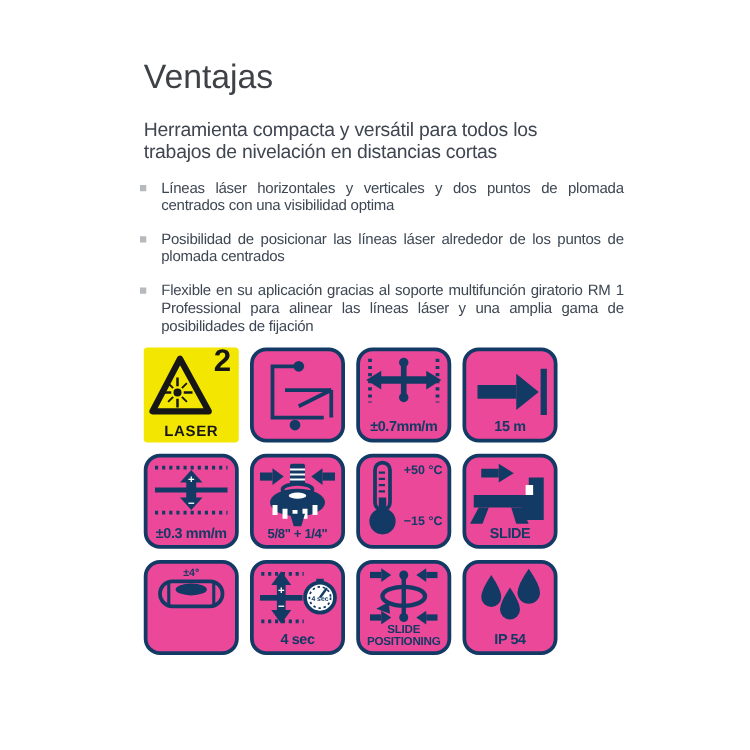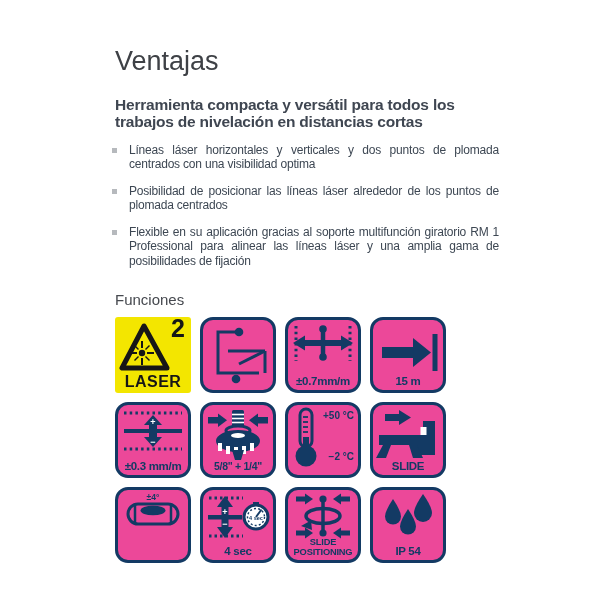--- a/index.html
+++ b/index.html
@@ -7,21 +7,21 @@
     width:600px;height:600px;background:#ffffff;overflow:hidden;
     font-family:"Liberation Sans", sans-serif;
     -webkit-font-smoothing:antialiased;
   }
   .page{position:relative;width:600px;height:520px;box-sizing:border-box;padding:46px 92px 0 115px;}
   .title{
     margin:0;font-size:27px;font-weight:400;color:#3e4146;letter-spacing:0;line-height:1.15;
   }
   .subtitle{
     margin:19px 0 0 0;width:360px;font-size:15.5px;line-height:1.12;color:#3f4651;
-    letter-spacing:-0.2px;font-weight:700;
+    letter-spacing:-0.2px;font-weight:400;
   }
   .bullets{list-style:none;margin:10px 0 0 0;padding:0;width:384px;}
   .bullets li{
     display:flex;align-items:flex-start;margin:12px 0 10px 0;
     font-size:12px;line-height:14.5px;color:#3d4753;letter-spacing:-0.2px;
     text-align:justify;
   }
   .bullet-marker{
     flex:0 0 auto;width:5px;height:5px;background:#b6b9bd;margin:5px 12px 0 -3px;
   }
@@ -41,21 +41,21 @@
   .tile-label{
     position:absolute;left:0;right:0;bottom:3px;text-align:center;
     font-weight:700;font-size:11.5px;letter-spacing:-0.3px;color:#133a64;white-space:nowrap;
   }
   .tile-label.two-line{white-space:normal;line-height:1.04;}
   
   .tile--laser{border:none;border-radius:3px;background:#f3e600;color:#161616;}
   .laser-number{
     position:absolute;top:-3px;right:6px;font-size:25px;font-weight:700;color:#161616;
   }
-  .tile--laser .tile-label{color:#161616;font-size:16px;letter-spacing:0.5px;bottom:2px;}
+  .tile--laser .tile-label{color:#161616;font-size:12px;letter-spacing:0.5px;bottom:2px;}
   
   .temp-max{position:absolute;top:5px;right:4px;font-size:10px;font-weight:700;color:#133a64;text-align:right;}
   .temp-min{position:absolute;bottom:13px;right:4px;font-size:10px;font-weight:700;color:#133a64;}
   
   .sl-range{position:absolute;top:2px;left:0;right:0;text-align:center;font-size:8.5px;font-weight:700;color:#133a64;}
   .tile-label.small{font-size:10.5px;}
   .tile-label.tiny{font-size:9.3px;letter-spacing:-0.2px;}
 </style>
 </head>
 <body>
@@ -74,21 +74,20 @@
     <li>
       <span class="bullet-marker"></span>
       <span class="bullet-text">Posibilidad de posicionar las líneas láser alrededor de los puntos de plomada centrados</span>
     </li>
     <li>
       <span class="bullet-marker"></span>
       <span class="bullet-text">Flexible en su aplicación gracias al soporte multifunción giratorio RM 1 Professional para alinear las líneas láser y una amplia gama de posibilidades de fijación</span>
     </li>
   </ul>
 
-  <h2 class="functions-heading">Funciones</h2>
 
   <div class="tile-grid">
 
     <div class="tile tile--laser">
       <svg class="tile-svg" viewBox="0 0 76 76">
         <polygon points="29,9 7,51 52,51" fill="none" stroke="#161616" stroke-width="5" stroke-linejoin="round"></polygon>
         <circle cx="27" cy="36" r="3.2" fill="#161616"></circle>
         <g stroke="#161616" stroke-width="2">
           <line x1="27" y1="24" x2="27" y2="31"></line>
             <line x1="27" y1="41" x2="27" y2="48"></line>
@@ -186,21 +185,21 @@
         <circle cx="18" cy="51" r="10.5" fill="currentColor"></circle>
         <rect x="15" y="32" width="6" height="16" fill="currentColor"></rect>
         <g stroke="currentColor" stroke-width="1.8">
           <line x1="15" y1="12" x2="20" y2="12"></line>
             <line x1="15" y1="17" x2="20" y2="17"></line>
           <line x1="15" y1="22" x2="20" y2="22"></line>
             <line x1="15" y1="27" x2="20" y2="27"></line>
         </g>
       </svg>
       <span class="temp-max">+50 °C</span>
-      <span class="temp-min">−2 °C</span>
+      <span class="temp-min">−15 °C</span>
     </div>
 
     <div class="tile">
       <svg class="tile-svg" viewBox="0 0 70 70">
         <rect x="12" y="9" width="14" height="7" fill="currentColor"></rect>
         <polygon points="26,5 26,20 38,12.5" fill="currentColor"></polygon>
         <polygon points="6,30 50,30 50,16 62,16 62,50 44,50 44,40 6,40" fill="currentColor"></polygon>
         <rect x="47.5" y="22" width="6" height="8" fill="#ffffff"></rect>
         <polygon points="10,40 18,40 13,53 3,53" fill="currentColor"></polygon>
         <polygon points="36,40 44,40 50,53 40,53" fill="currentColor"></polygon>

